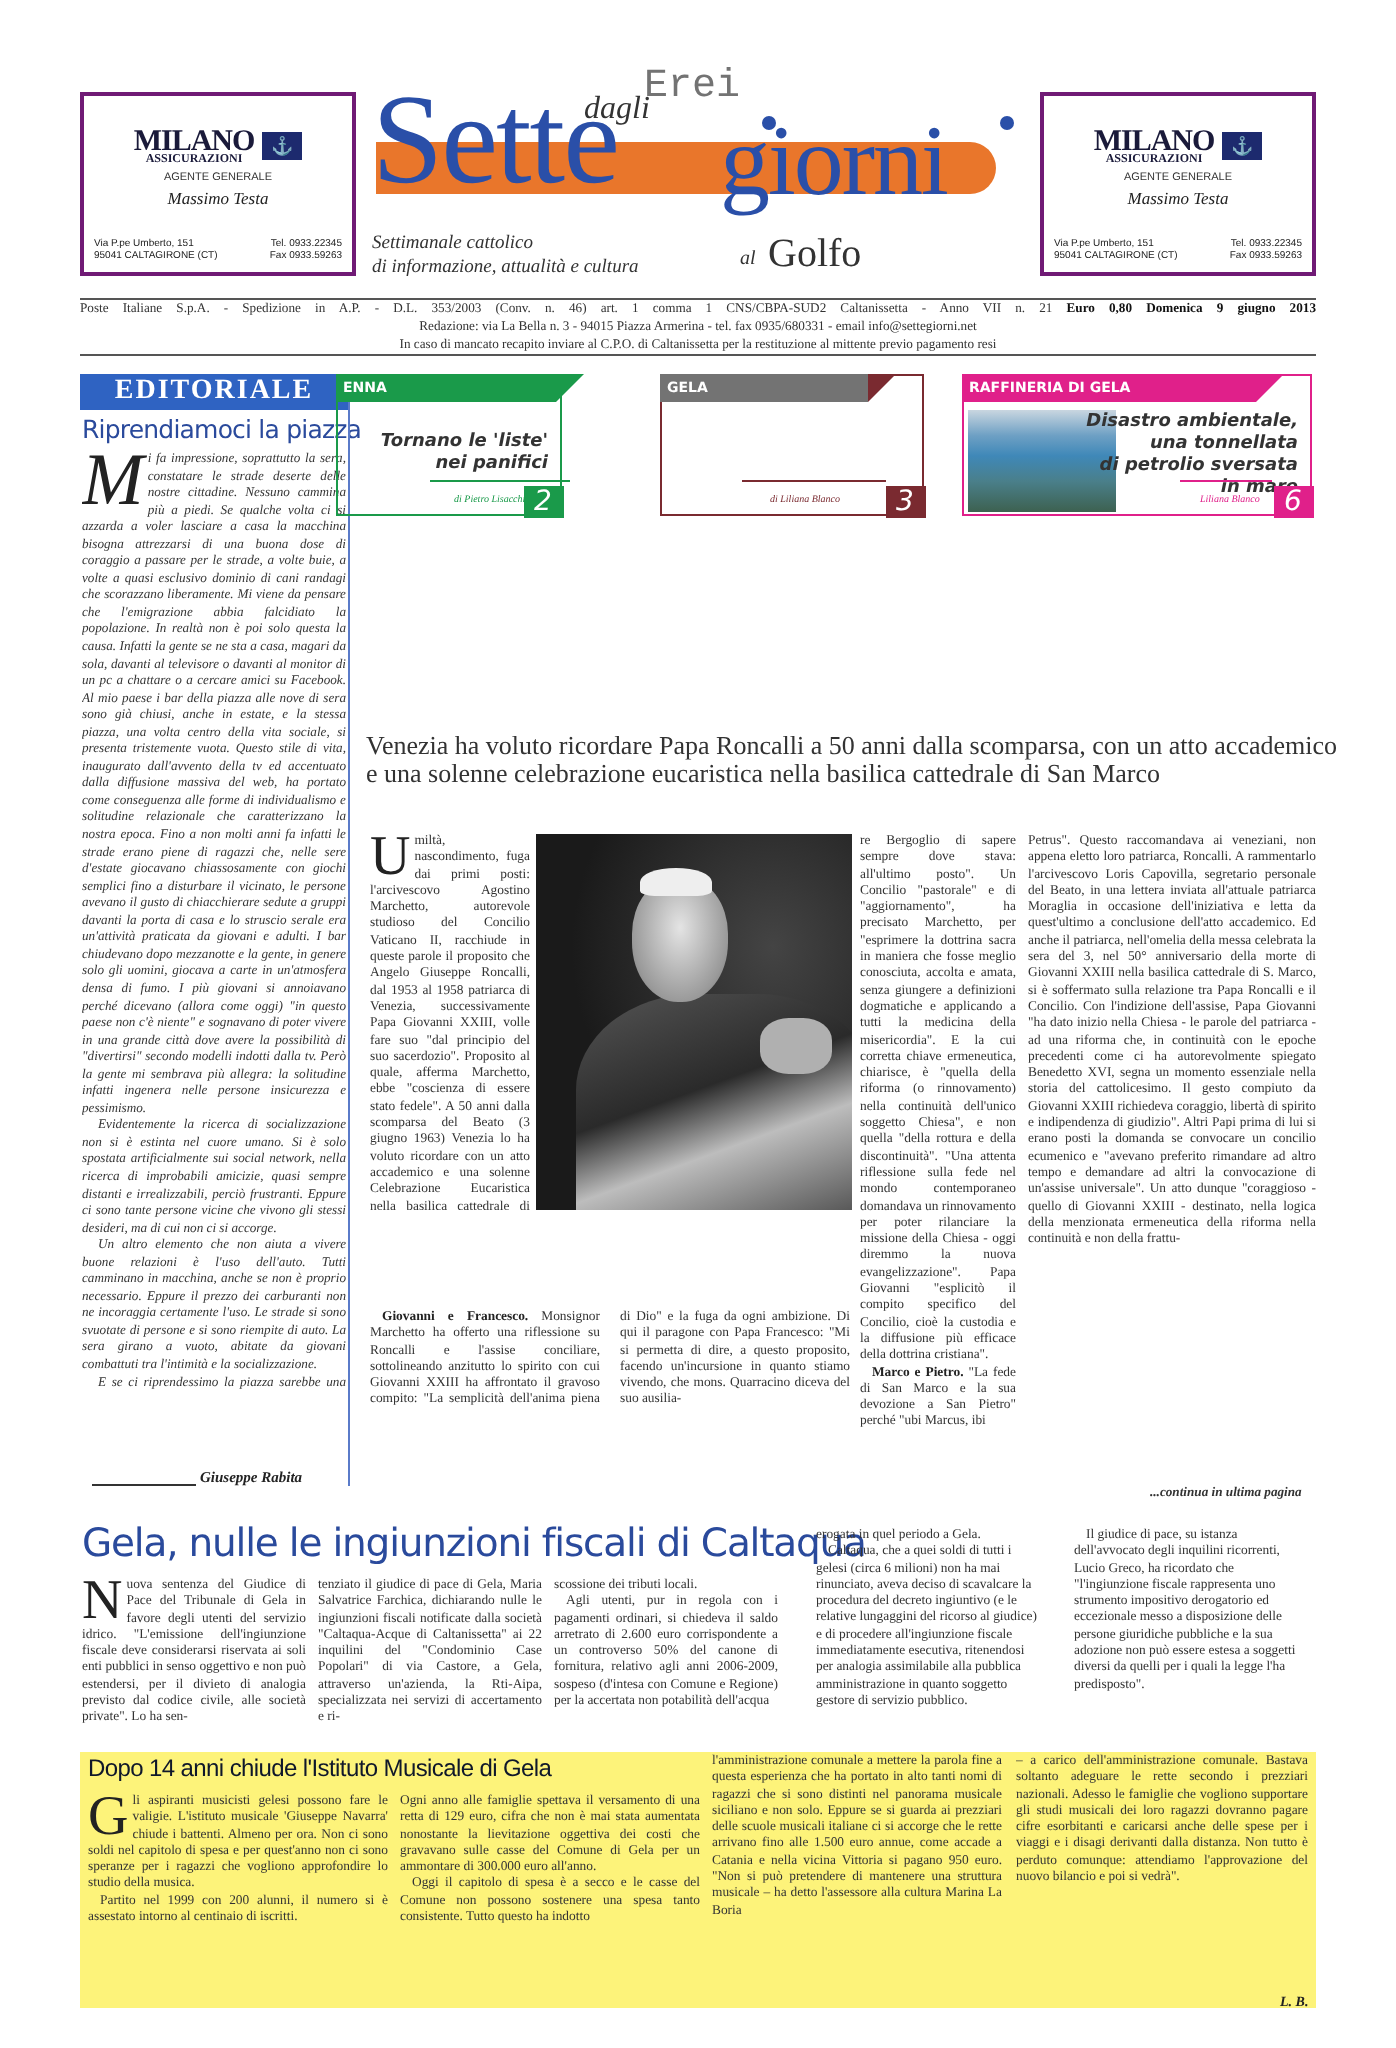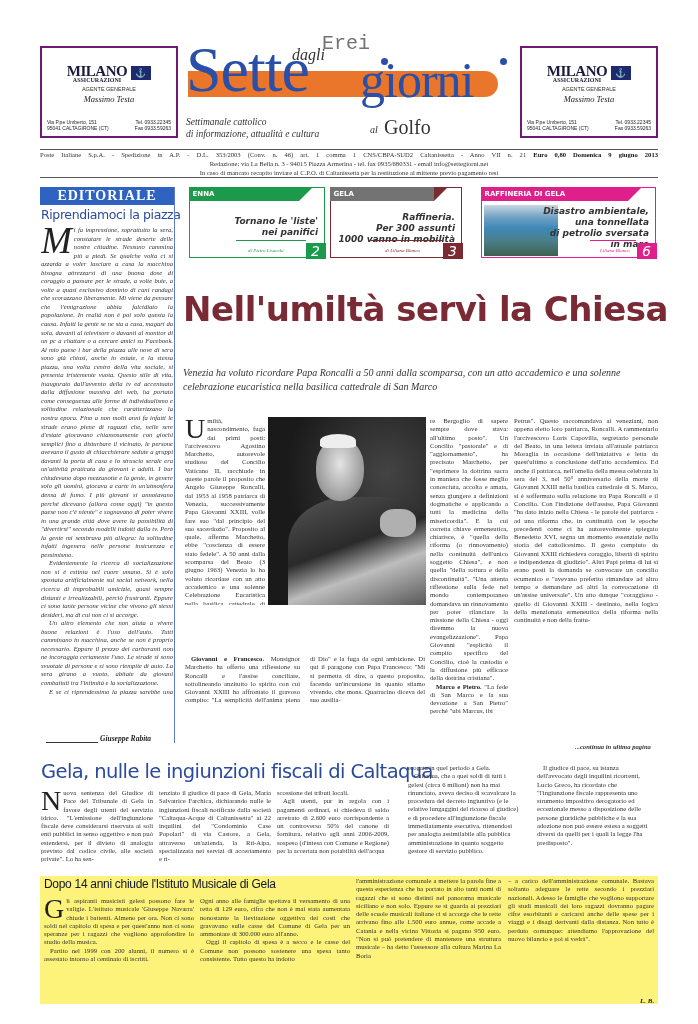--- a/index.html
+++ b/index.html
@@ -45,21 +45,21 @@
 .teaser{position:absolute;top:187px;height:71px;border:1.5px solid}
 .teaser .tag{position:absolute;left:-1.5px;top:-1.5px;height:14px;color:#fff;font-family:"DejaVu Sans",sans-serif;font-weight:bold;font-size:7px;line-height:14px;padding-left:4px}
 .teaser .tag:after{content:"";position:absolute;right:-14px;top:0;border-bottom:14px solid transparent;border-left:14px solid;border-left-color:inherit}
 .teaser .txt{position:absolute;right:6px;font-family:"DejaVu Sans",sans-serif;font-style:italic;font-weight:bold;font-size:9px;line-height:11px;text-align:right;color:#333}
 .teaser .by{position:absolute;bottom:4px;font-family:"Liberation Serif",serif;font-style:italic;font-size:5px}
 .teaser .byline{position:absolute;bottom:16px;border-top:1px solid}
 .teaser .num{position:absolute;right:-1.5px;bottom:-1.5px;width:20px;height:16px;color:#fff;font-family:"DejaVu Sans",sans-serif;font-style:italic;font-size:14px;line-height:16px;text-align:center}
 .sea{position:absolute;left:2px;top:17px;width:74px;height:51px;background:linear-gradient(180deg,#c9d6e0 0%,#6ea0c4 25%,#3f88b8 45%,#4a7f8a 70%,#3d6150 100%)}
 
 .h-main{position:absolute;left:183px;top:291px;font-family:"DejaVu Sans",sans-serif;font-weight:bold;font-size:34px;line-height:37px;color:#7a2a35;letter-spacing:-0.5px}
-.h-sub{position:absolute;left:183px;top:366px;width:490px;font-family:"Liberation Serif",serif;font-style:italic;font-size:10px;line-height:14px;color:#333}
+.h-sub{position:absolute;left:183px;top:366px;width:490px;font-family:"Liberation Serif",serif;font-size:13px;line-height:14px;color:#333}
 
 .col{position:absolute;font-family:"Liberation Serif",serif;font-size:6.7px;line-height:8.3px;color:#333;text-align:justify;overflow:hidden}
 .col p{text-indent:6px}
 .col p.first{text-indent:0}
 .col b{color:#222}
 .dropcap2{float:left;font-size:28px;line-height:24px;margin:0 2px 0 0;color:#222}
 .photo{position:absolute;left:268px;top:417px;width:158px;height:188px;background:radial-gradient(ellipse at 75% 30%,#444 0%,#1a1a1a 60%),#222;overflow:hidden}
 .photo .head{position:absolute;left:48px;top:22px;width:48px;height:62px;border-radius:45% 45% 48% 48%;background:radial-gradient(ellipse at 50% 40%,#e4e4e4,#9a9a9a 70%,#6a6a6a)}
 .photo .cap{position:absolute;left:52px;top:17px;width:36px;height:14px;border-radius:50% 50% 20% 20%;background:#eee}
 .photo .body{position:absolute;left:20px;top:80px;width:150px;height:120px;border-radius:40% 40% 0 0;background:linear-gradient(160deg,#555,#2a2a2a 40%,#bdbdbd 60%,#3a3a3a)}
@@ -142,59 +142,53 @@
 <div class="edit-body">
   <p class="first"><span class="dropcap">M</span><span>i fa impressione, soprattutto la sera, constatare le strade deserte delle nostre cittadine. Nessuno cammina più a piedi. Se qualche volta ci si azzarda a voler lasciare a casa la macchina bisogna attrezzarsi di una buona dose di coraggio a passare per le strade, a volte buie, a volte a quasi esclusivo dominio di cani randagi che scorazzano liberamente. Mi viene da pensare che l'emigrazione abbia falcidiato la popolazione. In realtà non è poi solo questa la causa. Infatti la gente se ne sta a casa, magari da sola, davanti al televisore o davanti al monitor di un pc a chattare o a cercare amici su Facebook. Al mio paese i bar della piazza alle nove di sera sono già chiusi, anche in estate, e la stessa piazza, una volta centro della vita sociale, si presenta tristemente vuota. Questo stile di vita, inaugurato dall'avvento della tv ed accentuato dalla diffusione massiva del web, ha portato come conseguenza alle forme di individualismo e solitudine relazionale che caratterizzano la nostra epoca. Fino a non molti anni fa infatti le strade erano piene di ragazzi che, nelle sere d'estate giocavano chiassosamente con giochi semplici fino a disturbare il vicinato, le persone avevano il gusto di chiacchierare sedute a gruppi davanti la porta di casa e lo struscio serale era un'attività praticata da giovani e adulti. I bar chiudevano dopo mezzanotte e la gente, in genere solo gli uomini, giocava a carte in un'atmosfera densa di fumo. I più giovani si annoiavano perché dicevano (allora come oggi) "in questo paese non c'è niente" e sognavano di poter vivere in una grande città dove avere la possibilità di "divertirsi" secondo modelli indotti dalla tv. Però la gente mi sembrava più allegra: la solitudine infatti ingenera nelle persone insicurezza e pessimismo.</span></p>
   <p>Evidentemente la ricerca di socializzazione non si è estinta nel cuore umano. Si è solo spostata artificialmente sui social network, nella ricerca di improbabili amicizie, quasi sempre distanti e irrealizzabili, perciò frustranti. Eppure ci sono tante persone vicine che vivono gli stessi desideri, ma di cui non ci si accorge.</p>
   <p>Un altro elemento che non aiuta a vivere buone relazioni è l'uso dell'auto. Tutti camminano in macchina, anche se non è proprio necessario. Eppure il prezzo dei carburanti non ne incoraggia certamente l'uso. Le strade si sono svuotate di persone e si sono riempite di auto. La sera girano a vuoto, abitate da giovani combattuti tra l'intimità e la socializzazione.</p>
   <p>E se ci riprendessimo la piazza sarebbe una proposta troppo banale?</p>
 </div>
 <div class="edit-border"></div>
 <div class="edit-signline"></div>
 <div class="edit-sign">Giuseppe Rabita</div>
 
-<div class="teaser" style="left:189px;width:136px;border-color:#1a9a4a">
+<div class="teaser" style="left:168px;width:113px;border-color:#1a9a4a">
   <div class="tag" style="background:#1a9a4a;border-color:#1a9a4a;width:110px">ENNA</div>
   <div class="txt" style="top:28px">
     <div>Tornano le 'liste'</div>
     <div>nei panifici</div>
   </div>
   <div class="byline" style="left:46px;width:70px;border-color:#1a9a4a"></div>
   <div class="by" style="left:58px;color:#1a9a4a">di Pietro Lisacchi</div>
   <div class="num" style="background:#1a9a4a">2</div>
 </div>
 
 <div class="teaser" style="left:330px;width:132px;border-color:#7a2a30">
   <div class="tag" style="background:#737373;border-color:#7a2a30;width:104px">GELA</div>
-  <div class="txt" style="top:24px">
-    <div>Raffineria.</div>
-    <div>Per 300 assunti</div>
-    <div>1000 vanno in mobilità</div>
-  </div>
   <div class="byline" style="left:40px;width:72px;border-color:#7a2a30"></div>
   <div class="by" style="left:54px;color:#7a2a30">di Liliana Blanco</div>
   <div class="num" style="background:#7a2a30">3</div>
 </div>
 
 <div class="teaser" style="left:481px;width:175px;border-color:#e0208a">
   <div class="tag" style="background:#e0208a;border-color:#e0208a;width:147px">RAFFINERIA DI GELA</div>
   <div class="sea"></div>
   <div class="txt" style="top:18px">
     <div>Disastro ambientale,</div>
     <div>una tonnellata</div>
     <div>di petrolio sversata</div>
     <div>in mare</div>
   </div>
   <div class="byline" style="left:108px;width:46px;border-color:#e0208a"></div>
   <div class="by" style="left:118px;color:#e0208a">Liliana Blanco</div>
   <div class="num" style="background:#e0208a">6</div>
 </div>
 
 <div class="h-main">
-  <div>Nell'umiltà servì la Chiesa</div>
 </div>
 <div class="h-sub">Venezia ha voluto ricordare Papa Roncalli a 50 anni dalla scomparsa, con un atto accademico e una solenne celebrazione eucaristica nella basilica cattedrale di San Marco</div>
 
 <div class="col" style="left:185px;top:417px;width:80px;height:188px">
   <p class="first"><span class="dropcap2">U</span><span>miltà, nascondimento, fuga dai primi posti: l'arcivescovo Agostino Marchetto, autorevole studioso del Concilio Vaticano II, racchiude in queste parole il proposito che Angelo Giuseppe Roncalli, dal 1953 al 1958 patriarca di Venezia, successivamente Papa Giovanni XXIII, volle fare suo "dal principio del suo sacerdozio". Proposito al quale, afferma Marchetto, ebbe "coscienza di essere stato fedele". A 50 anni dalla scomparsa del Beato (3 giugno 1963) Venezia lo ha voluto ricordare con un atto accademico e una solenne Celebrazione Eucaristica nella basilica cattedrale di San Marco, mentre sono ancora in corso le celebrazioni del Concilio.</span></p>
 </div>
 
 <div class="photo">
   <div class="body"></div>
   <div class="head"></div>

